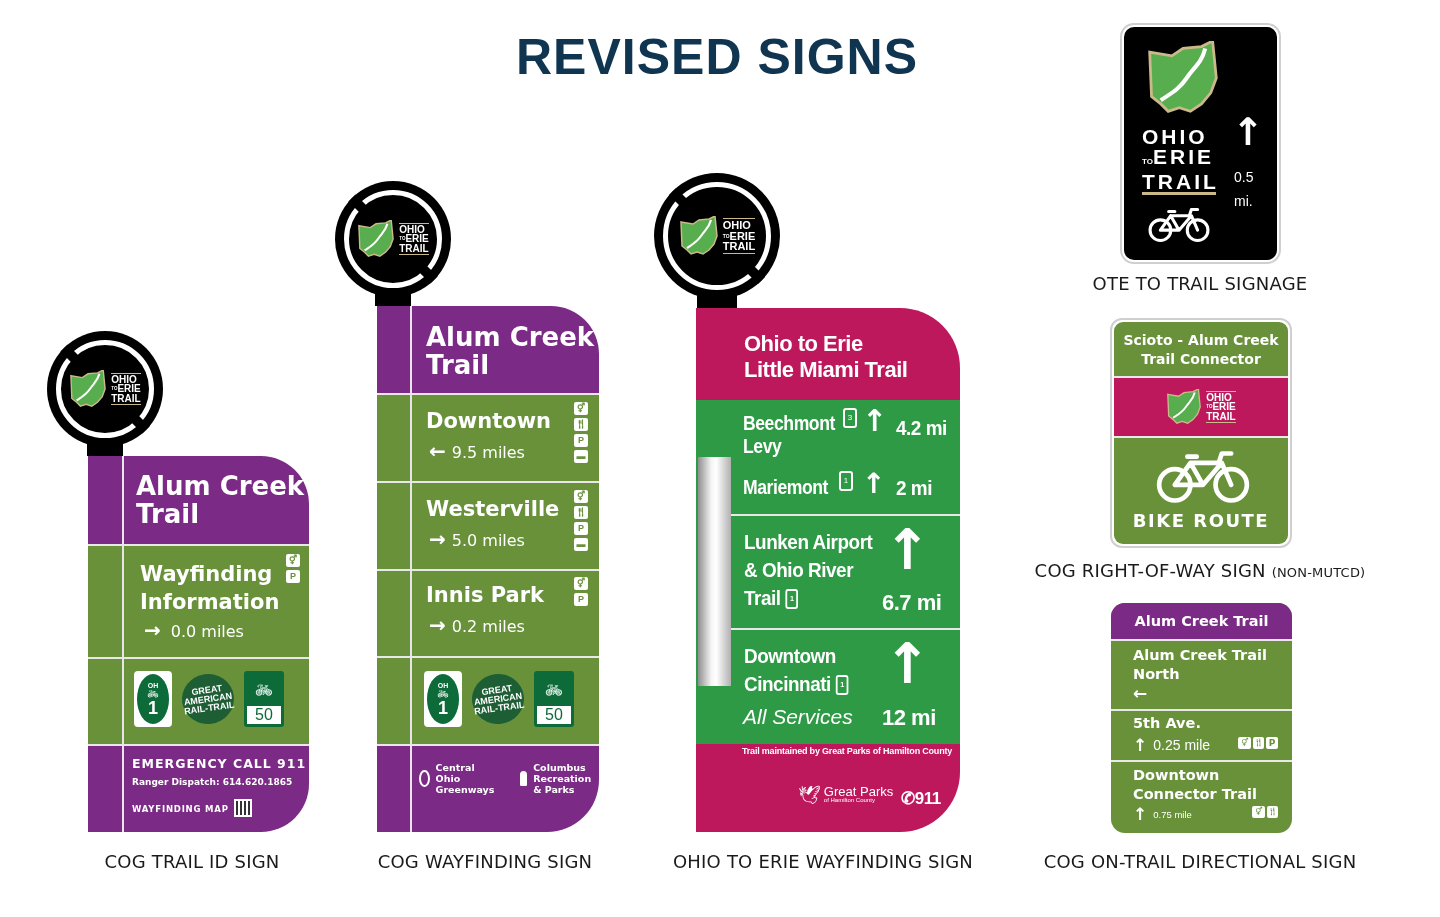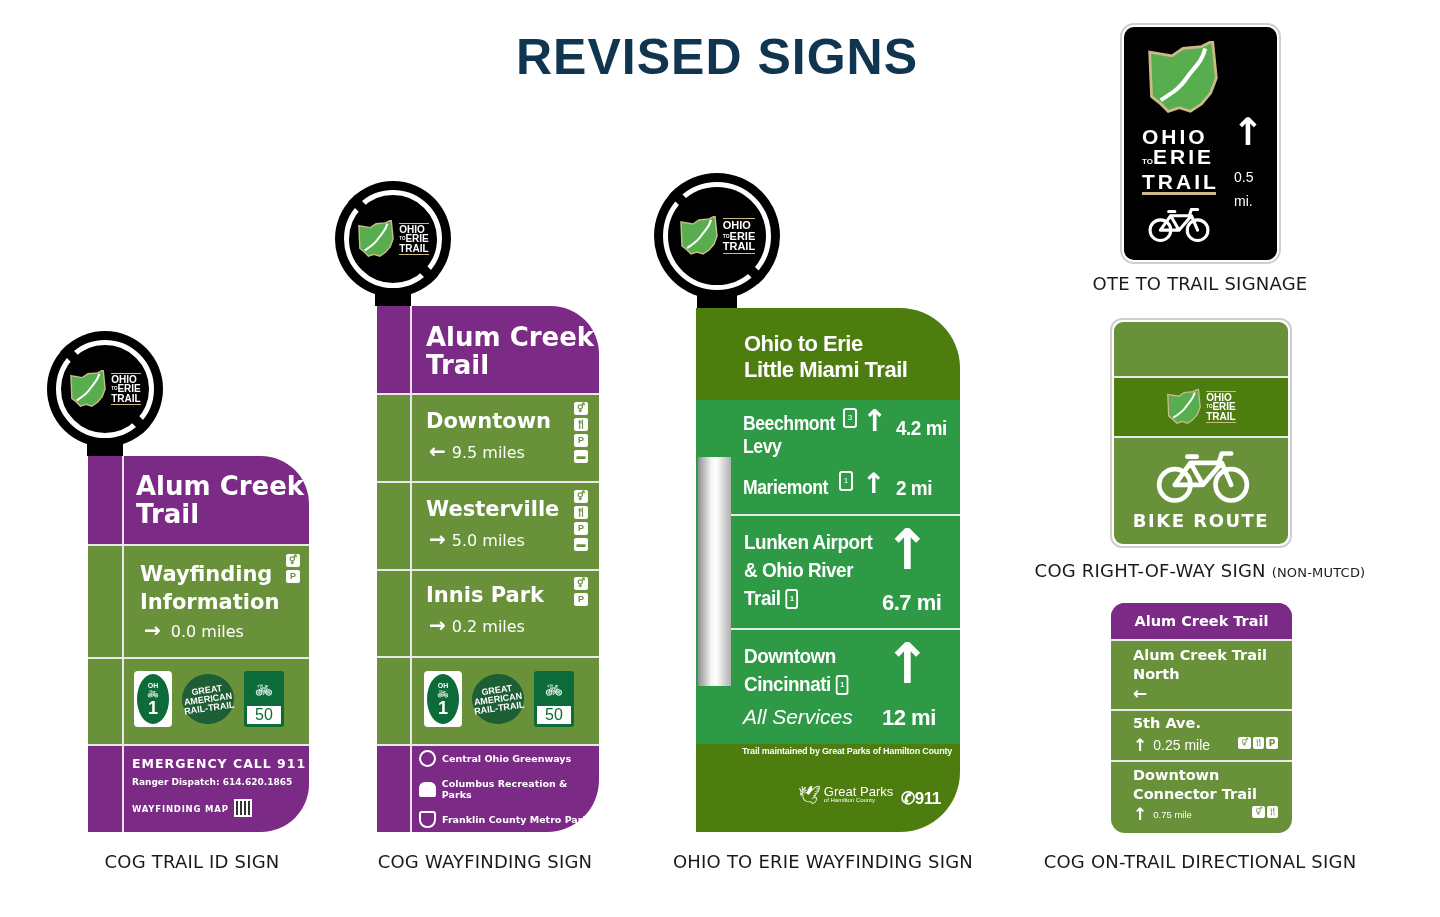--- a/index.html
+++ b/index.html
@@ -5,21 +5,21 @@
   *{box-sizing:border-box;margin:0;padding:0}
   html,body{width:1440px;height:917px;background:#ffffff;overflow:hidden}
   body{position:relative;font-family:"DejaVu Sans",sans-serif;color:#fff}
   .abs{position:absolute}
   .page-title{left:0;width:1434px;top:28px;text-align:center;font-family:"Liberation Sans",sans-serif;font-weight:700;font-size:50px;color:#0f3551;letter-spacing:1px}
   .caption{font-family:"DejaVu Sans",sans-serif;color:#1a1a1a;font-size:18px;text-align:center;white-space:nowrap;letter-spacing:0.2px}
   .caption small{font-size:13px}
   .purple{background:#7b2a86}
   .olive{background:#68913a}
   .green{background:#2e9a46}
-  .black{background:#4d7c0f}
+  .black{background:#be185d}
   .divider-v{position:absolute;top:0;bottom:0;width:2px;background:#e9e3ea}
   .hr{height:2px;background:#e8e8e8}
 
   
   .topper{position:absolute;border-radius:50%;background:#000}
   .topper .ring{position:absolute;inset:9px;border-radius:50%;border:5px solid #fff}
   .topper .slash{position:absolute;left:50%;top:50%;width:100%;height:10px;background:#000;transform:translate(-50%,-50%) rotate(45deg)}
   .topper .logo{position:absolute;inset:0;display:flex;align-items:center;justify-content:center;gap:4px}
   .topper-neck{position:absolute;background:#000}
   .ote-text{font-family:"Liberation Sans",sans-serif;font-weight:700;color:#fff;line-height:0.95;text-align:left;border-top:1px solid #cbb98a;border-bottom:1px solid #cbb98a;padding:1px 0}
@@ -214,21 +214,21 @@
       <div class="us50">
           <div class="top">🚲︎</div>
           <div class="num">50</div>
         </div>
     </div>
   </div>
   <div class="abs hr" style="left:377px;top:744px;width:222px"></div>
 
   <div class="abs purple" style="left:377px;top:746px;width:222px;height:86px;border-bottom-right-radius:52px">
     <div class="divider-v" style="left:33px"></div>
-    <div class="abs" style="left:42px;top:4px;display:flex;flex-direction:column;gap:11px;font-size:9.5px;font-weight:700">
+    <div class="abs" style="left:42px;top:10px;display:flex;flex-direction:row;gap:19px;font-size:9.5px;font-weight:700">
       <div style="display:flex;align-items:center;gap:6px">
           <span style="width:17px;height:17px;border:2px solid #fff;border-radius:50%;display:inline-block"></span>
           <span>Central Ohio Greenways</span>
         </div>
       <div style="display:flex;align-items:center;gap:6px">
           <span style="width:17px;height:15px;background:#fff;border-radius:6px 6px 2px 2px;display:inline-block"></span>
           <span>Columbus Recreation &amp; Parks</span>
         </div>
       <div style="display:flex;align-items:center;gap:6px">
           <span style="width:17px;height:17px;border:2px solid #fff;border-radius:3px 3px 8px 8px;display:inline-block"></span>
@@ -333,20 +333,24 @@
         <div>mi.</div>
       </div>
     </div>
   </div>
   <div class="abs caption" style="left:1070px;width:260px;top:273px">OTE TO TRAIL SIGNAGE</div>
 </div>
 
 <div>
   <div class="abs" style="left:1110px;top:318px;width:182px;height:230px;border:2px solid #cfcfcf;border-radius:12px;background:#fff;padding:2px">
     <div style="width:100%;height:100%;background:#68913a;border-radius:9px;position:relative;overflow:hidden">
+      <div class="abs hd" style="left:0;right:0;top:9px;text-align:center;font-size:14px;line-height:19px">
+        <div>Scioto - Alum Creek</div>
+        <div>Trail Connector</div>
+      </div>
       <div class="abs" style="left:0;right:0;top:54px;height:2px;background:#e8e8e8"></div>
       <div class="abs black" style="left:0;right:0;top:56px;height:58px;display:flex;align-items:center;justify-content:center;gap:4px">
         <svg width="36" height="36">
             <use href="#ohio"></use>
           </svg>
         <div class="ote-text" style="font-size:10px">
           <div>OHIO</div>
           <div><span class="to">TO</span><span>ERIE</span></div>
           <div>TRAIL</div>
         </div>

